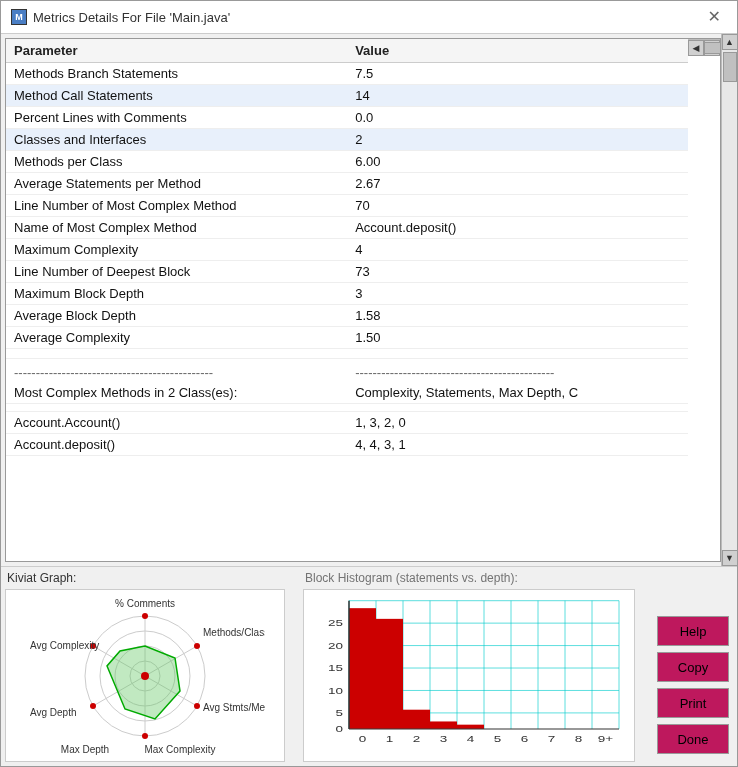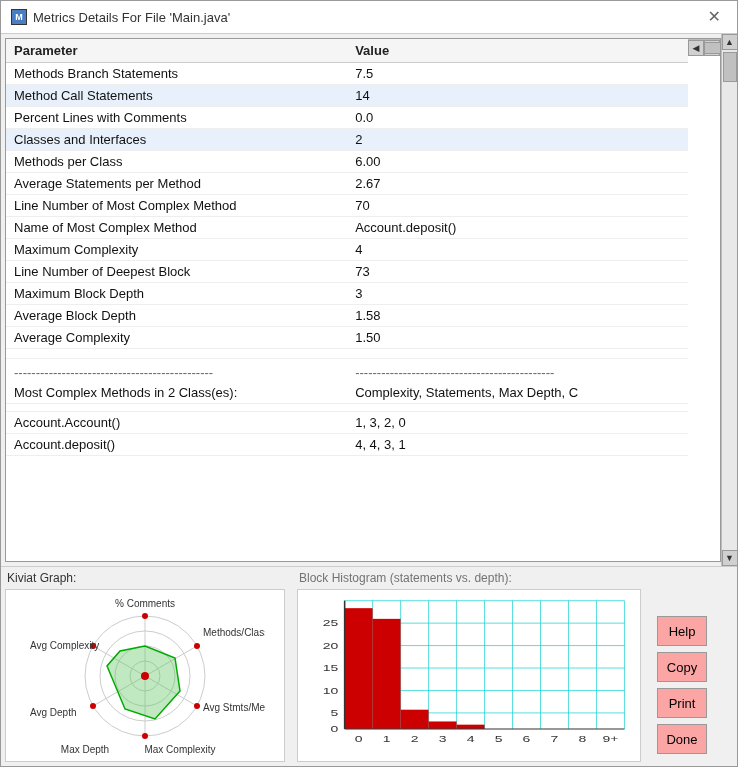--- a/index.html
+++ b/index.html
@@ -143,21 +143,21 @@
     table tr.highlight-row td {
       background: #e8f0fb;
     }
 
     .bottom-section {
       display: flex;
       height: 200px;
       border-top: 1px solid #ccc;
       background: #f0f0f0;
       padding: 4px;
-      gap: 12px;
+      gap: 18px;
     }
 
     .kiviat-section {
       flex: 0 0 280px;
       display: flex;
       flex-direction: column;
     }
     .kiviat-label {
       font-size: 12px;
       color: #333;
@@ -195,23 +195,23 @@
 
     .buttons-section {
       flex: 0 0 80px;
       display: flex;
       flex-direction: column;
       justify-content: flex-end;
       gap: 6px;
       padding: 4px 4px 8px 4px;
     }
     .action-btn {
-      width: 50px;
+      width: 72px;
       height: 30px;
-      background: #fca5a5;
+      background: #be185d;
       border: 1px solid #999;
       cursor: pointer;
       font-size: 13px;
       text-align: center;
       display: flex;
       align-items: center;
       justify-content: center;
     }
 
     .scrollbar-h {

